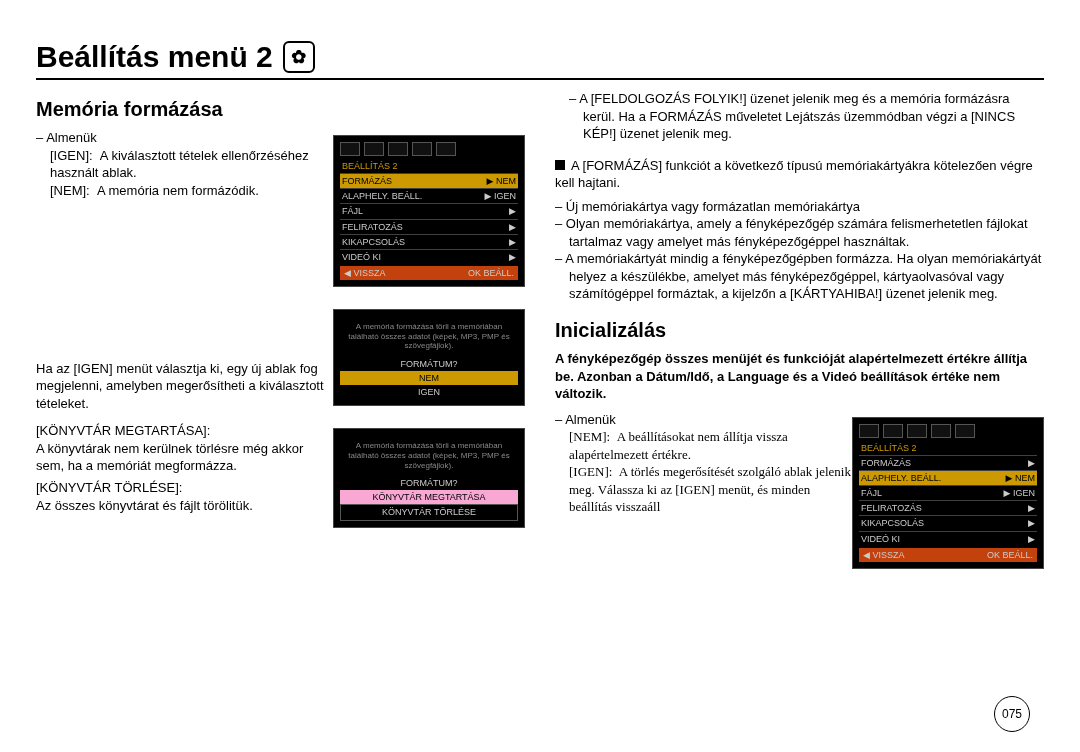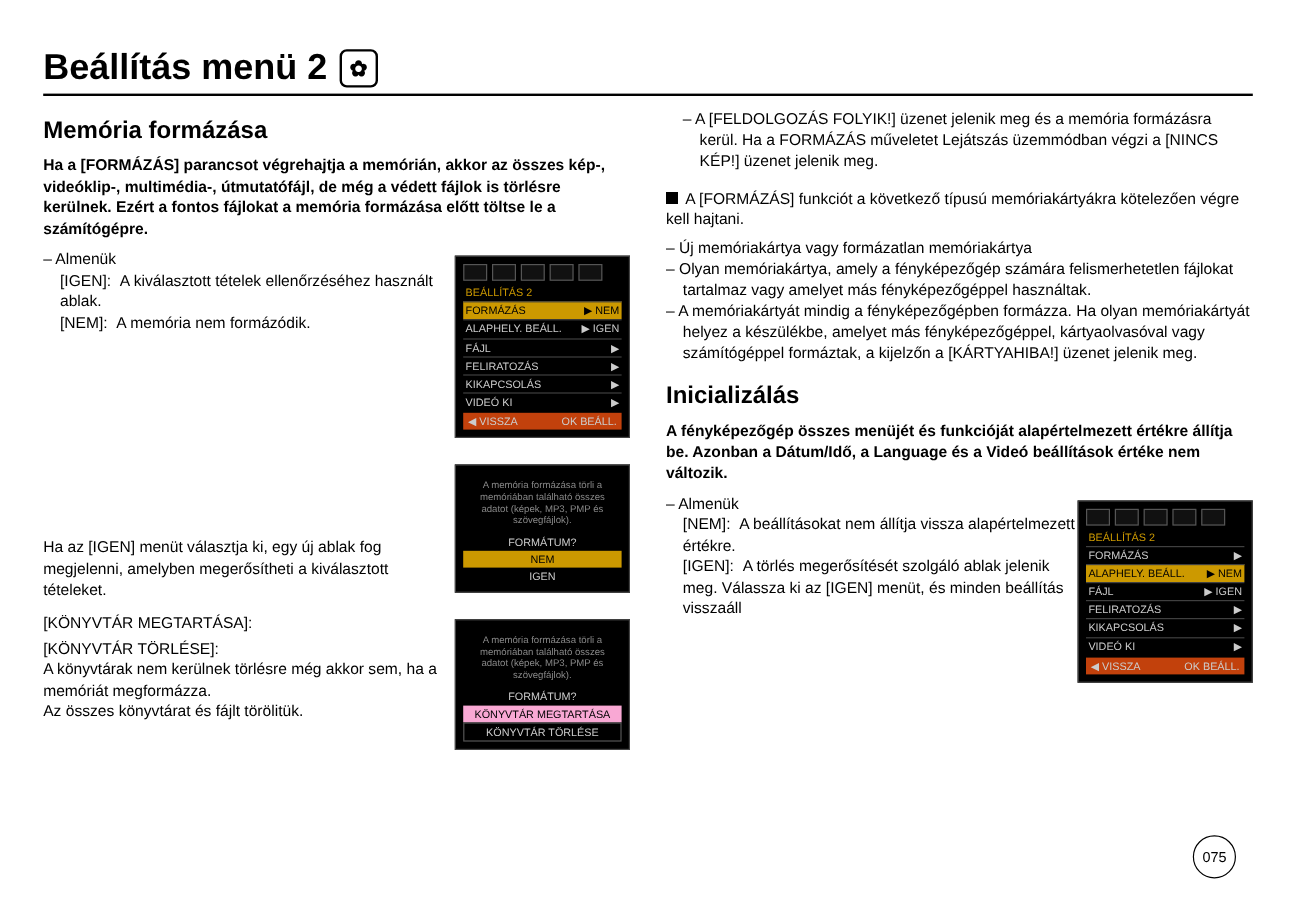--- a/index.html
+++ b/index.html
@@ -4,21 +4,21 @@
 <style>
   html,body{margin:0;padding:0;background:#fff;font-family:Arial,Helvetica,sans-serif;color:#000;}
   .page{width:1080px;height:752px;position:relative;box-sizing:border-box;padding:40px 36px;}
   .page-title{font-size:30px;font-weight:bold;border-bottom:2px solid #000;padding-bottom:4px;margin-bottom:10px;display:flex;align-items:center;gap:10px;}
   .cols{display:flex;gap:30px;}
   .col{flex:1;font-size:13px;line-height:1.35;}
   h2.section{font-size:20px;font-weight:bold;margin:6px 0 6px 0;}
   .bold{font-weight:bold;}
   .indent{padding-left:14px;text-indent:-14px;}
   .indent2{padding-left:28px;text-indent:-14px;}
-  .screenshot{background:#000;color:#ccc;font-size:9px;width:146px;box-sizing:border-box;padding:6px;border:1px solid #444;margin:6px 0;}
+  .screenshot{background:#000;color:#ccc;font-size:9px;width:192px;box-sizing:border-box;padding:6px;border:1px solid #444;margin:6px 0;}
   .screenshot .topicons{display:flex;gap:4px;margin-bottom:3px;}
   .screenshot .topicons span{display:inline-block;width:18px;height:12px;border:1px solid #555;background:#111;}
   .screenshot .row{display:flex;justify-content:space-between;border-top:1px solid #404040;padding:1px 2px;}
   .screenshot .row.sel{background:#c90;color:#000;}
   .screenshot .footer{display:flex;justify-content:space-between;background:#c2410c;padding:1px 4px;margin-top:2px;}
   .screenshot .center{text-align:center;padding:1px 0;}
   .screenshot .msg{color:#888;text-align:center;font-size:8px;line-height:1.2;padding:6px 2px;}
   .pagenum{position:absolute;bottom:20px;right:50px;width:34px;height:34px;border:1px solid #000;border-radius:50%;display:flex;align-items:center;justify-content:center;font-size:12px;}
   .gear-icon{display:inline-flex;align-items:center;justify-content:center;width:28px;height:28px;border:2px solid #000;border-radius:6px;font-size:18px;}
   .sq{display:inline-block;width:10px;height:10px;background:#000;margin-right:6px;vertical-align:baseline;}
@@ -32,21 +32,20 @@
 
   <div class="page-title">
     <span>Beállítás menü 2</span>
     <span class="gear-icon">✿</span>
   </div>
 
   <div class="cols">
 
     <div class="col">
       <h2 class="section">Memória formázása</h2>
-      <p class="bold" style="margin:4px 0 8px 0;">Ha a [FORMÁZÁS] parancsot végrehajtja a memórián, akkor az összes kép-, videóklip-, multimédia-, útmutatófájl, de még a védett fájlok is törlésre kerülnek. Ezért a fontos fájlokat a memória formázása előtt töltse le a számítógépre.</p>
 
       <div class="two-col-block">
         <div class="txt">
           <div class="indent">– <span>Almenük</span></div>
           <div style="padding-left:14px;">
             <div><span>[IGEN]:</span>&nbsp;&nbsp;<span>A kiválasztott tételek ellenőrzéséhez használt ablak.</span></div>
             <div><span>[NEM]:</span>&nbsp;&nbsp;<span>A memória nem formázódik.</span></div>
           </div>
         </div>
 
@@ -100,22 +99,22 @@
           <div class="msg">A memória formázása törli a memóriában található összes adatot (képek, MP3, PMP és szövegfájlok).</div>
           <div class="center">FORMÁTUM?</div>
           <div class="center" style="background:#c90;color:#000;">NEM</div>
           <div class="center">IGEN</div>
         </div>
       </div>
 
       <div class="two-col-block" style="margin-top:10px;">
         <div class="txt">
           <div>[KÖNYVTÁR MEGTARTÁSA]:</div>
+          <div>A könyvtárak nem kerülnek törlésre még akkor sem, ha a memóriát megformázza.</div>
           <div style="margin-top:4px;">[KÖNYVTÁR TÖRLÉSE]:</div>
-          <div>A könyvtárak nem kerülnek törlésre még akkor sem, ha a memóriát megformázza.</div>
           <div>Az összes könyvtárat és fájlt törölitük.</div>
         </div>
 
         <div class="screenshot">
           <div class="msg">A memória formázása törli a memóriában található összes adatot (képek, MP3, PMP és szövegfájlok).</div>
           <div class="center">FORMÁTUM?</div>
           <div class="center" style="background:#f9a8d4;color:#000;">KÖNYVTÁR MEGTARTÁSA</div>
           <div class="center" style="border:1px solid #555;">KÖNYVTÁR TÖRLÉSE</div>
         </div>
       </div>
@@ -129,21 +128,21 @@
       <div class="indent">– <span>Új memóriakártya vagy formázatlan memóriakártya</span></div>
       <div class="indent">– <span>Olyan memóriakártya, amely a fényképezőgép számára felismerhetetlen fájlokat tartalmaz vagy amelyet más fényképezőgéppel használtak.</span></div>
       <div class="indent">– <span>A memóriakártyát mindig a fényképezőgépben formázza. Ha olyan memóriakártyát helyez a készülékbe, amelyet más fényképezőgéppel, kártyaolvasóval vagy számítógéppel formáztak, a kijelzőn a [KÁRTYAHIBA!] üzenet jelenik meg.</span></div>
 
       <h2 class="section" style="margin-top:14px;">Inicializálás</h2>
       <p class="bold" style="margin:4px 0 8px 0;">A fényképezőgép összes menüjét és funkcióját alapértelmezett értékre állítja be. Azonban a Dátum/Idő, a Language és a Videó beállítások értéke nem változik.</p>
 
       <div class="two-col-block">
         <div class="txt">
           <div class="indent">– <span>Almenük</span></div>
-          <div style="padding-left:14px;">
+          <div style="padding-left:14px;font-family:Liberation Serif, serif;">
             <div><span>[NEM]:</span>&nbsp;&nbsp;<span>A beállításokat nem állítja vissza alapértelmezett értékre.</span></div>
             <div><span>[IGEN]:</span>&nbsp;&nbsp;<span>A törlés megerősítését szolgáló ablak jelenik meg. Válassza ki az [IGEN] menüt, és minden beállítás visszaáll</span></div>
           </div>
         </div>
 
         <div class="screenshot">
           <div class="topicons">
               <span></span>
               <span></span>
               <span></span>

